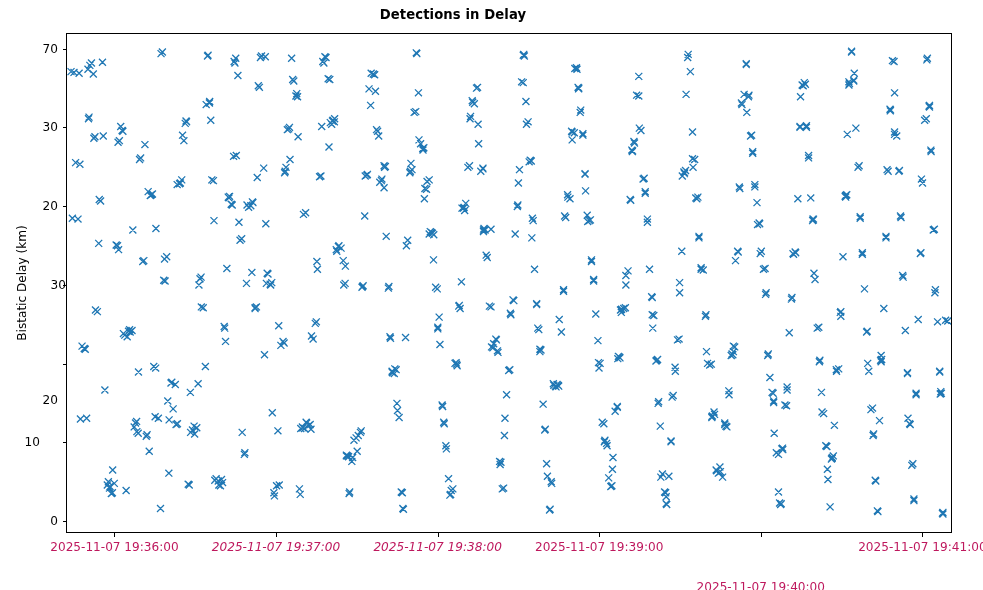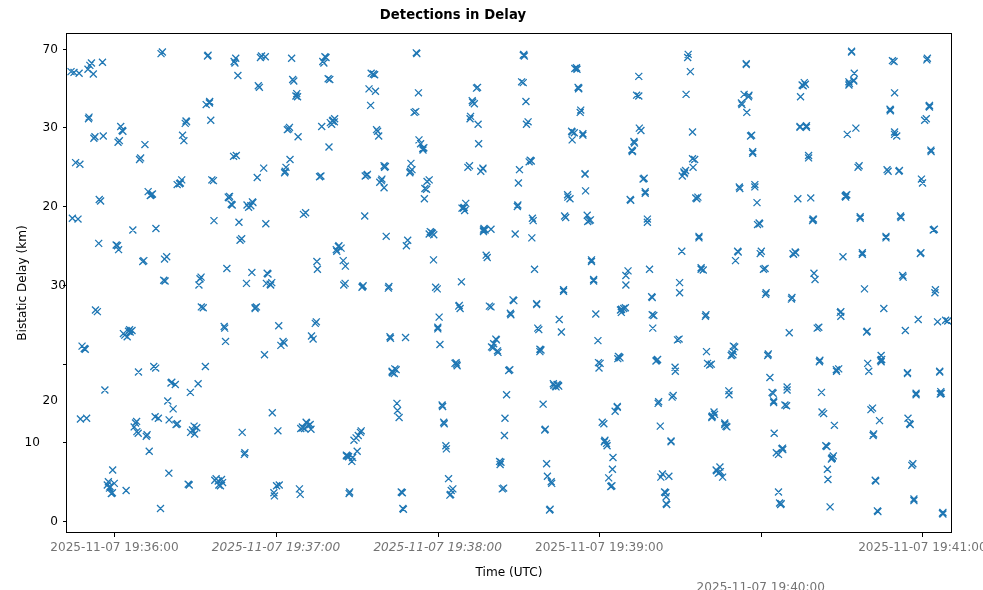--- a/index.html
+++ b/index.html
@@ -78,21 +78,21 @@
   }
   .ytick-mark {
     position: absolute;
     height: 1px;
     width: 3.5px;
     background: #000000;
   }
   .xtick-label {
     position: absolute;
     font-size: 12.1px;
-    color: #737373;
+    color: #be185d;
     white-space: nowrap;
     transform: translateX(-50%);
   }
   .xtick-mark {
     position: absolute;
     width: 1px;
     height: 3.5px;
     background: #000000;
   }
 </style>
@@ -139,15 +139,14 @@
     </div>
   <div id="xtick-marks">
       <div class="xtick-mark" style="left: 114.474px; top: 533px;"></div>
       <div class="xtick-mark" style="left: 276.055px; top: 533px;"></div>
       <div class="xtick-mark" style="left: 437.635px; top: 533px;"></div>
       <div class="xtick-mark" style="left: 599.216px; top: 533px;"></div>
       <div class="xtick-mark" style="left: 760.796px; top: 533px;"></div>
       <div class="xtick-mark" style="left: 922.377px; top: 533px;"></div>
     </div>
 
-  <div id="xlabel">Time (UTC)</div>
 
 </div>
 
 </body></html>

